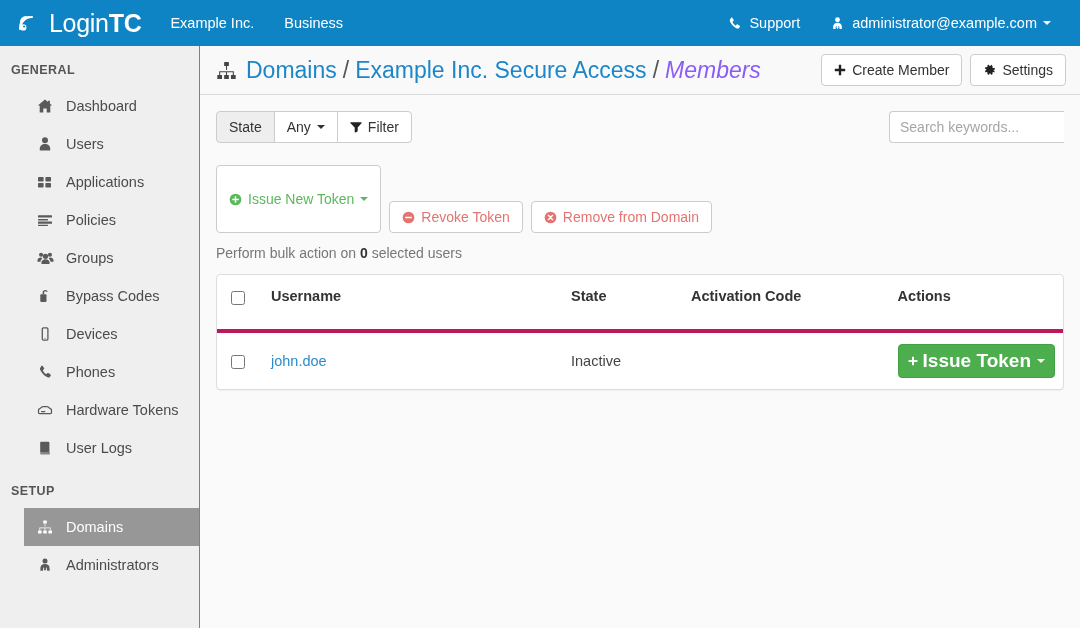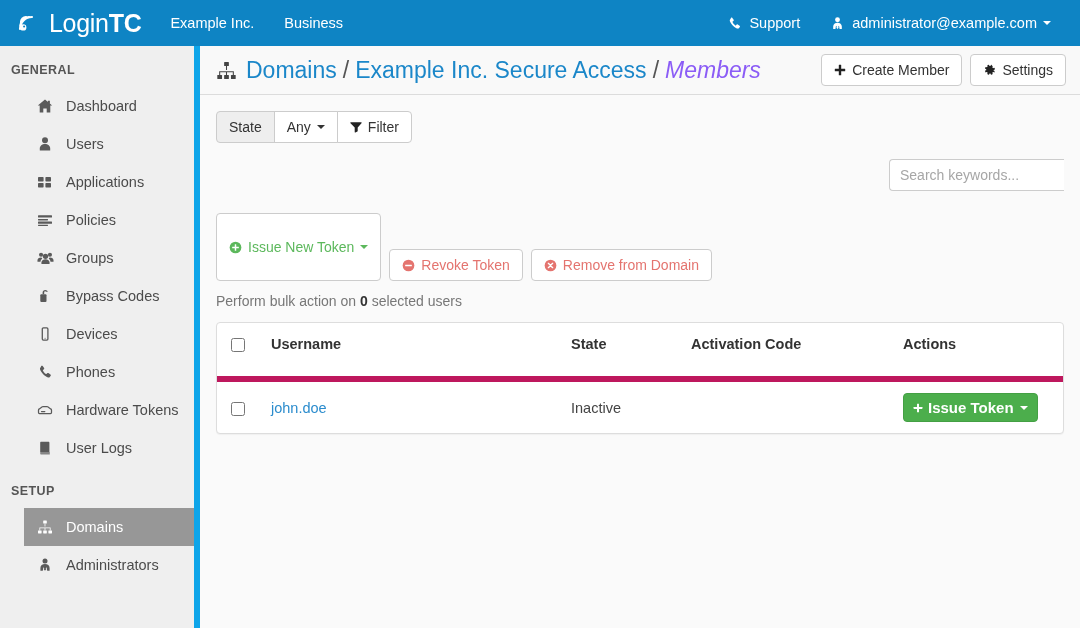--- a/index.html
+++ b/index.html
@@ -58,21 +58,21 @@
   }
 
   
   .layout { display: flex; height: 582px; }
 
   
   .sidebar {
     width: 200px;
     min-width: 200px;
     background: #efefef;
-    border-right: 6px solid #0ea5e9;
+    border-right: 1px solid #0ea5e9;
     height: 582px;
     overflow: hidden;
     padding-top: 0;
   }
   .side-section {
     font-size: 12.5px;
     font-weight: 700;
     color: #555;
     letter-spacing: 0.4px;
     padding: 17px 0 10px 11px;
@@ -155,21 +155,20 @@
     height: 32px;
     border: 1px solid #ccc;
     border-right: none;
     border-radius: 4px 0 0 4px;
     padding: 0 10px;
     font-size: 14px;
     font-family: "Liberation Sans", sans-serif;
     color: #555;
     outline: none;
     background: #fff;
-    margin-top: 48px;
   }
   .search-input::placeholder { color: #a6a6a6; }
   .search-group .btn { border-radius: 0 4px 4px 0; height: 32px; }
 
   .bulk-row { margin-top: 22px; display: flex; gap: 8px; }
   .btn-success-o { color: #5cb85c; }
   .btn-danger-o { color: #e4746f; margin-top: 36px; }
 
   .bulk-note {
     margin-top: 12px;
@@ -187,21 +186,21 @@
     box-shadow: 0 1px 1px rgba(0,0,0,0.045);
     overflow: hidden;
   }
   table { width: 100%; border-collapse: collapse; }
   thead th {
     text-align: left;
     font-size: 14.5px;
     font-weight: 700;
     color: #333;
     padding: 13px 8px 24px 8px;
-    border-bottom: 6px solid #be185d;
+    border-bottom: 4px solid #be185d;
     vertical-align: middle;
   }
   tbody td {
     font-size: 14.5px;
     color: #444;
     padding: 11px 8px;
     border-bottom: 1px solid #ececec;
     vertical-align: middle;
   }
   tbody tr:last-child td { border-bottom: none; }
@@ -215,21 +214,21 @@
     width: 14px; height: 14px;
     margin: 0; cursor: pointer;
     vertical-align: middle;
   }
 
   .btn-green {
     background: #4cae4c;
     border: 1px solid #44a044;
     color: #fff;
     border-radius: 4px;
-    font-size: 15px;
+    font-size: 19px;
     font-weight: 700;
     padding: 5px 9px;
     display: inline-flex;
     align-items: center;
     cursor: pointer;
     font-family: "Liberation Sans", sans-serif;
     white-space: nowrap;
   }
   .btn-green .ico { margin-right: 5px; display:inline-flex; }
 

